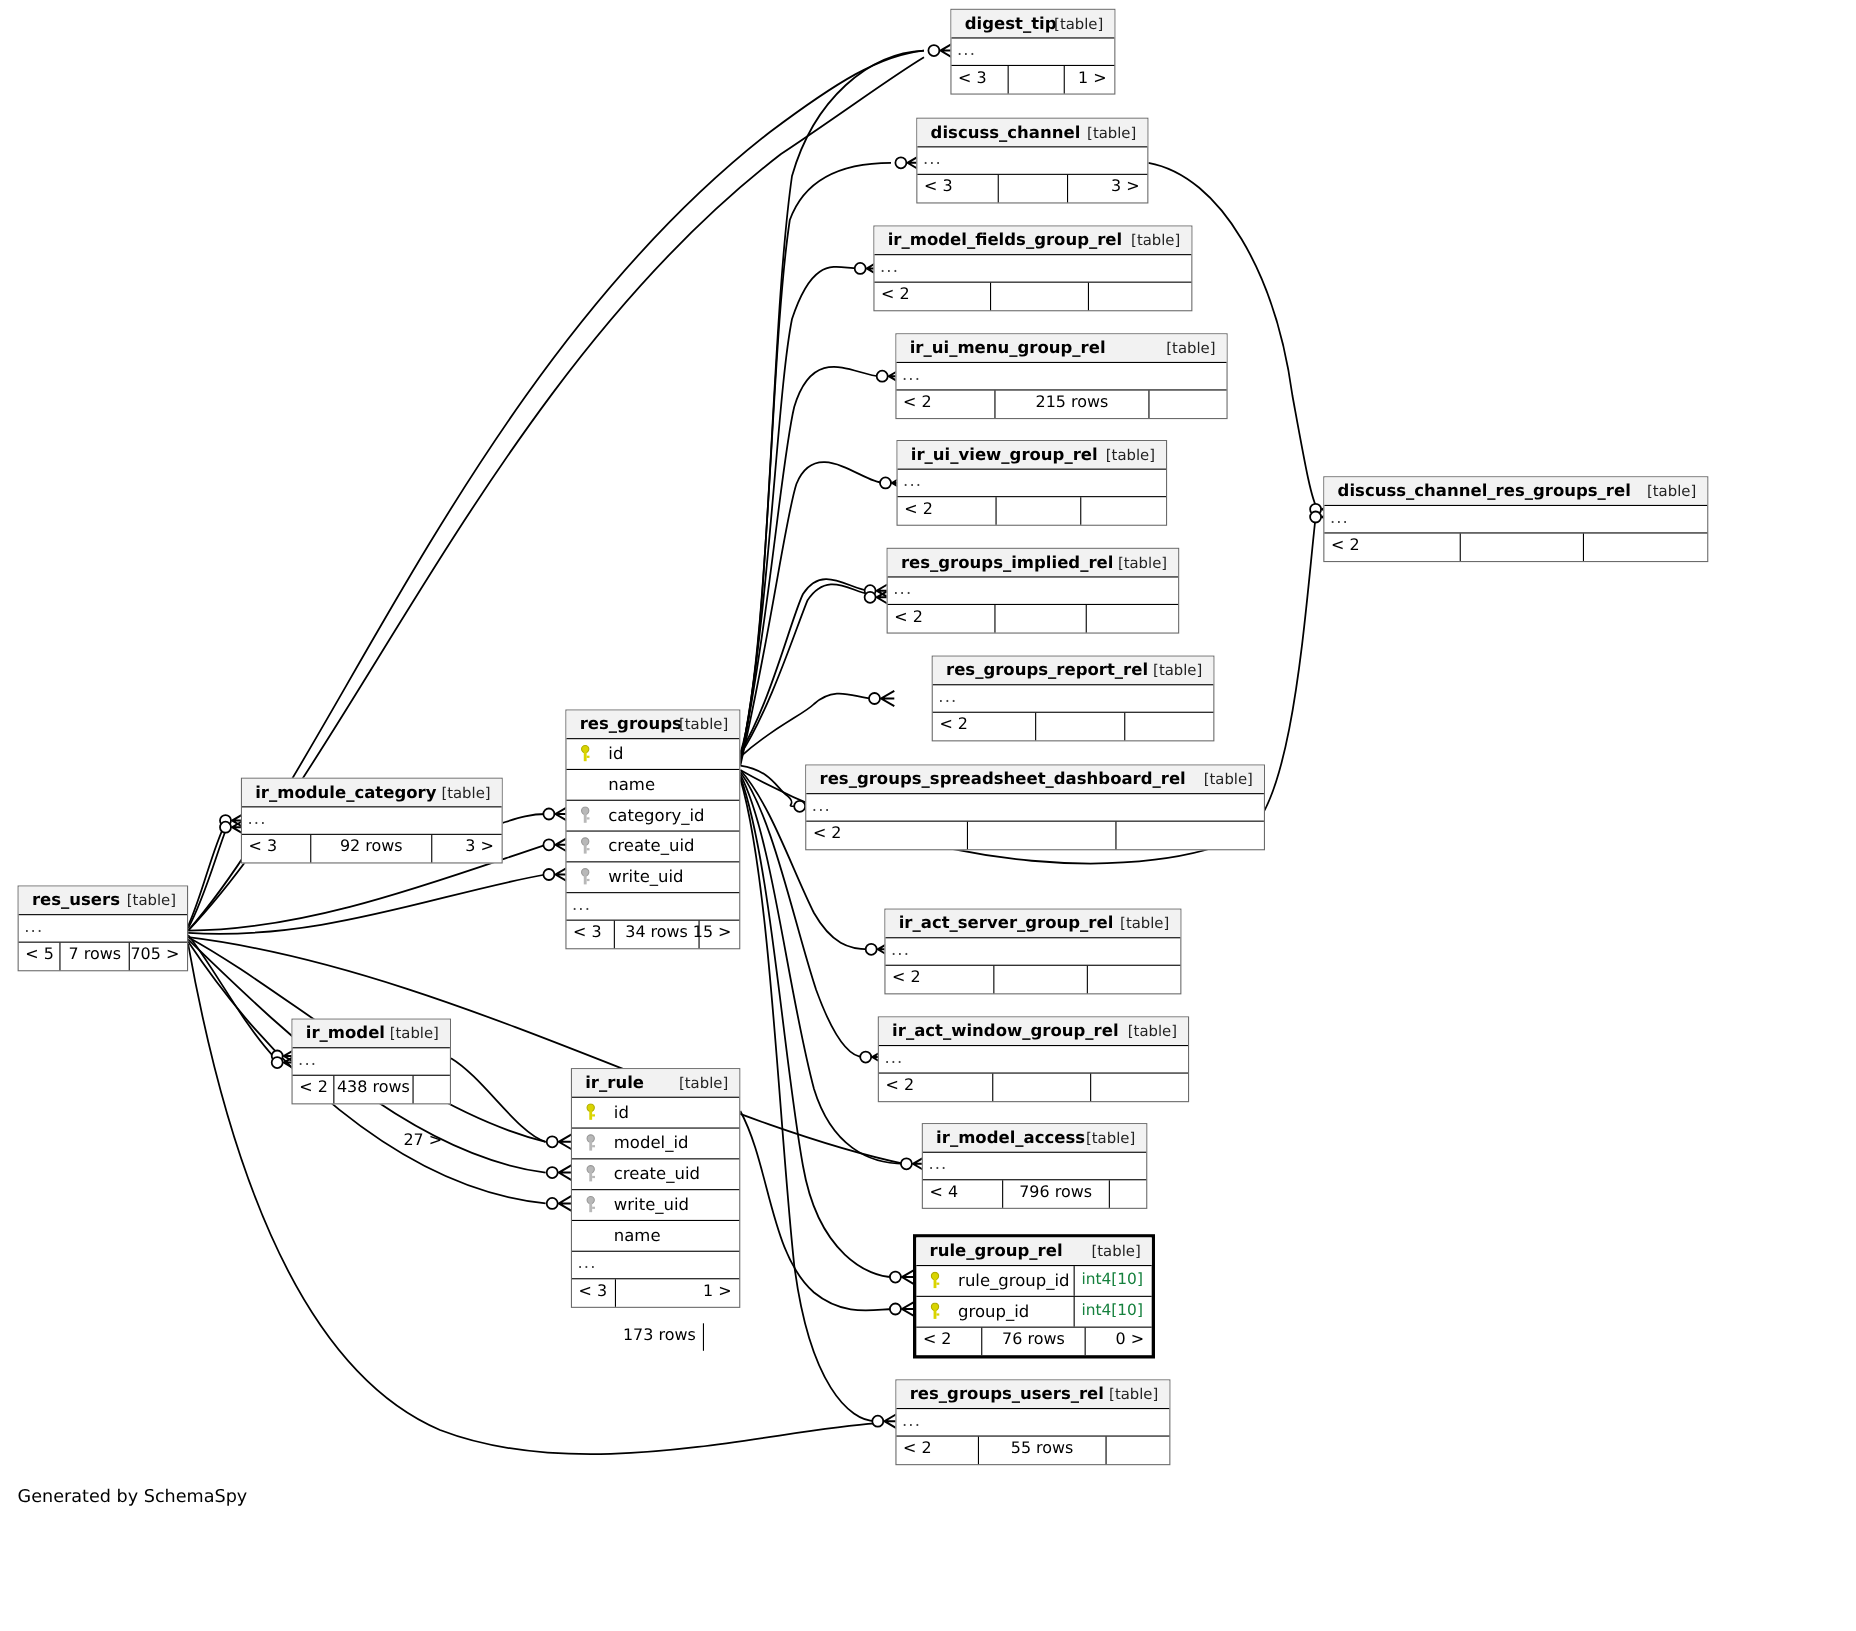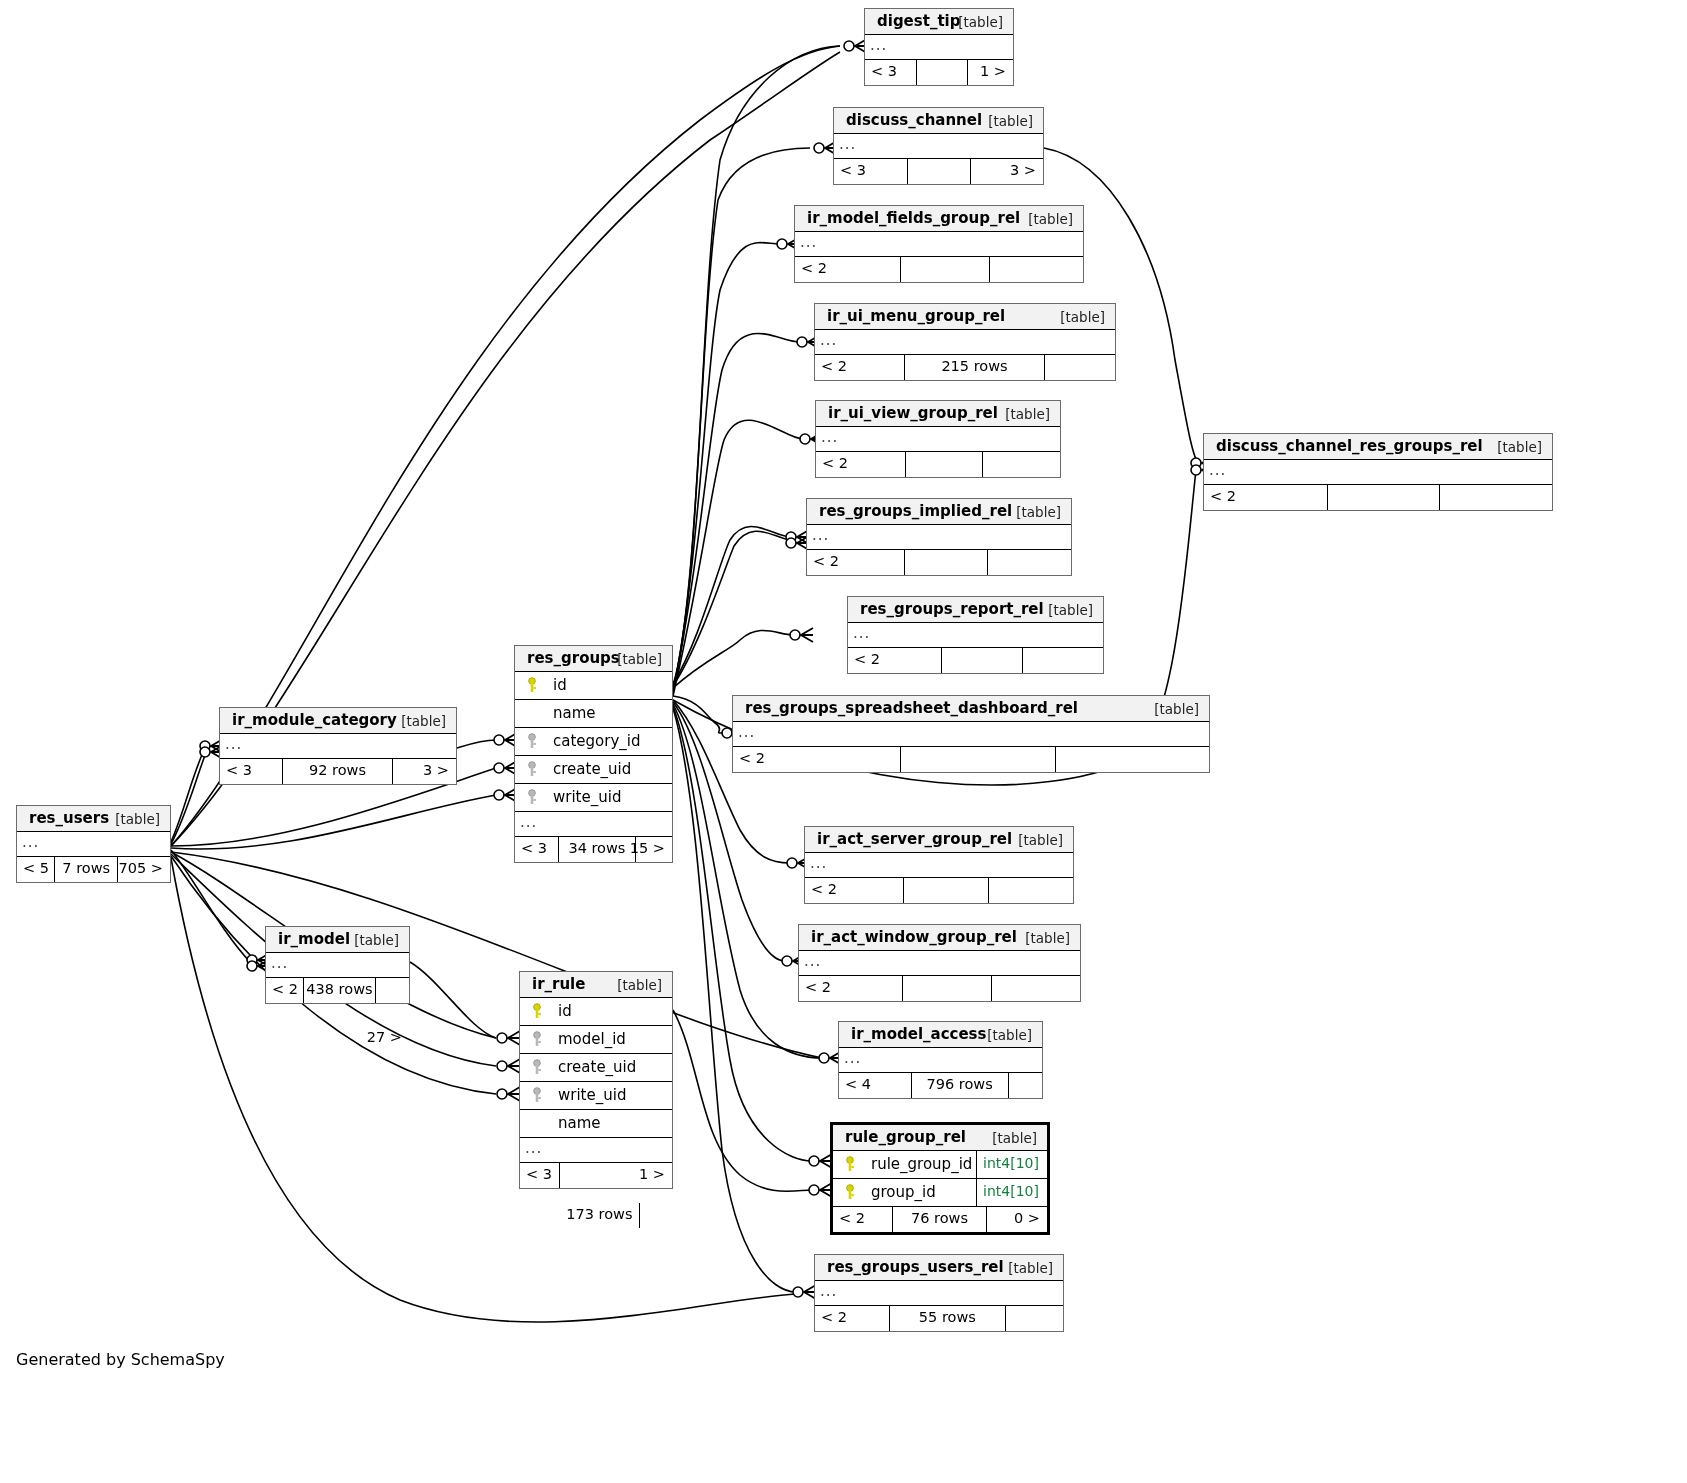--- a/index.html
+++ b/index.html
@@ -326,21 +326,21 @@
           <span>&lt; 2</span>
         </div>
         <div class="fc c" style="flex: 82 0 0px;">
           <span></span>
         </div>
         <div class="fc r" style="flex: 81 0 0px;">
           <span></span>
         </div>
       </div>
     </div>
-    <div class="tbl" style="left: 732px; top: 695px; width: 478px;">
+    <div class="tbl" style="left: 732px; top: 695px; width: 418px;">
       <div class="hdr">
         <div class="nm">res_groups_spreadsheet_dashboard_rel</div>
         <div class="tg">[table]</div>
       </div>
       <div class="ell">
         <span>...</span>
       </div>
       <div class="foot">
         <div class="fc l" style="flex: 147 0 0px;">
           <span>&lt; 2</span>

